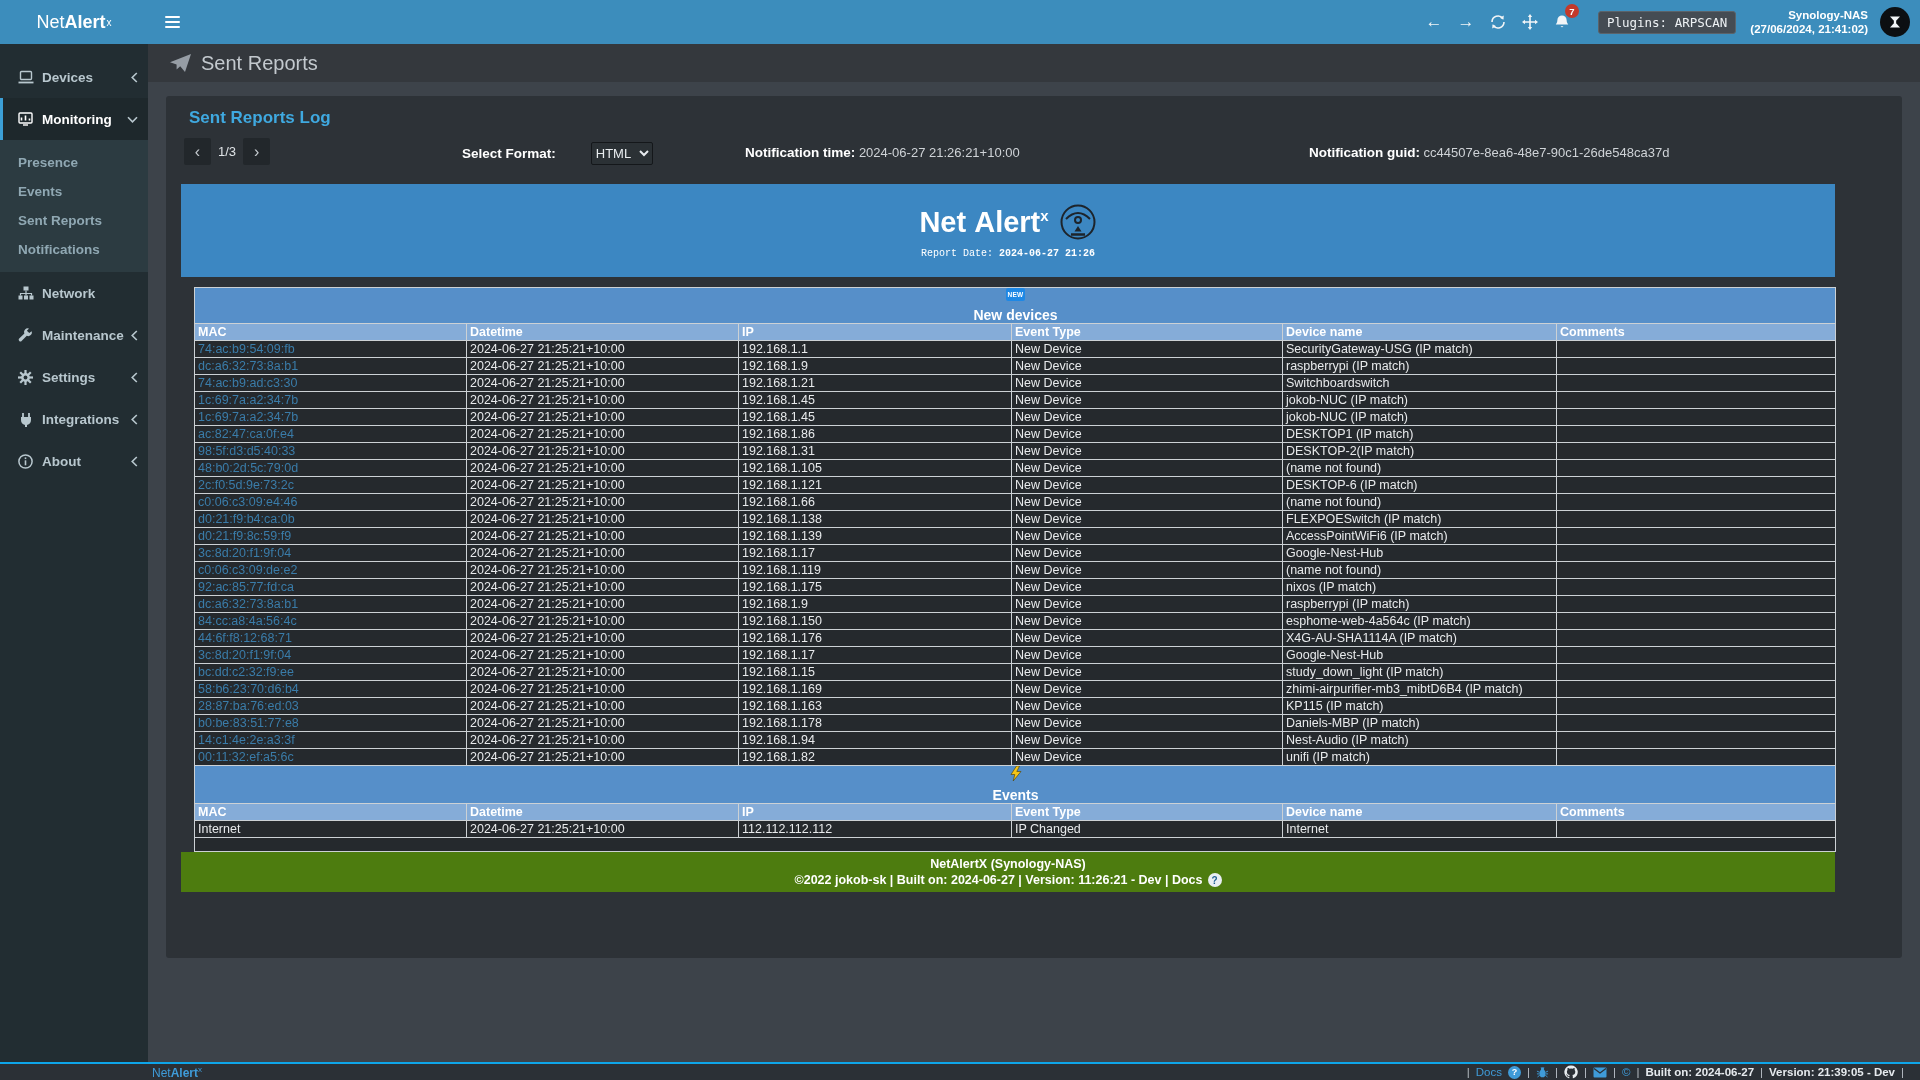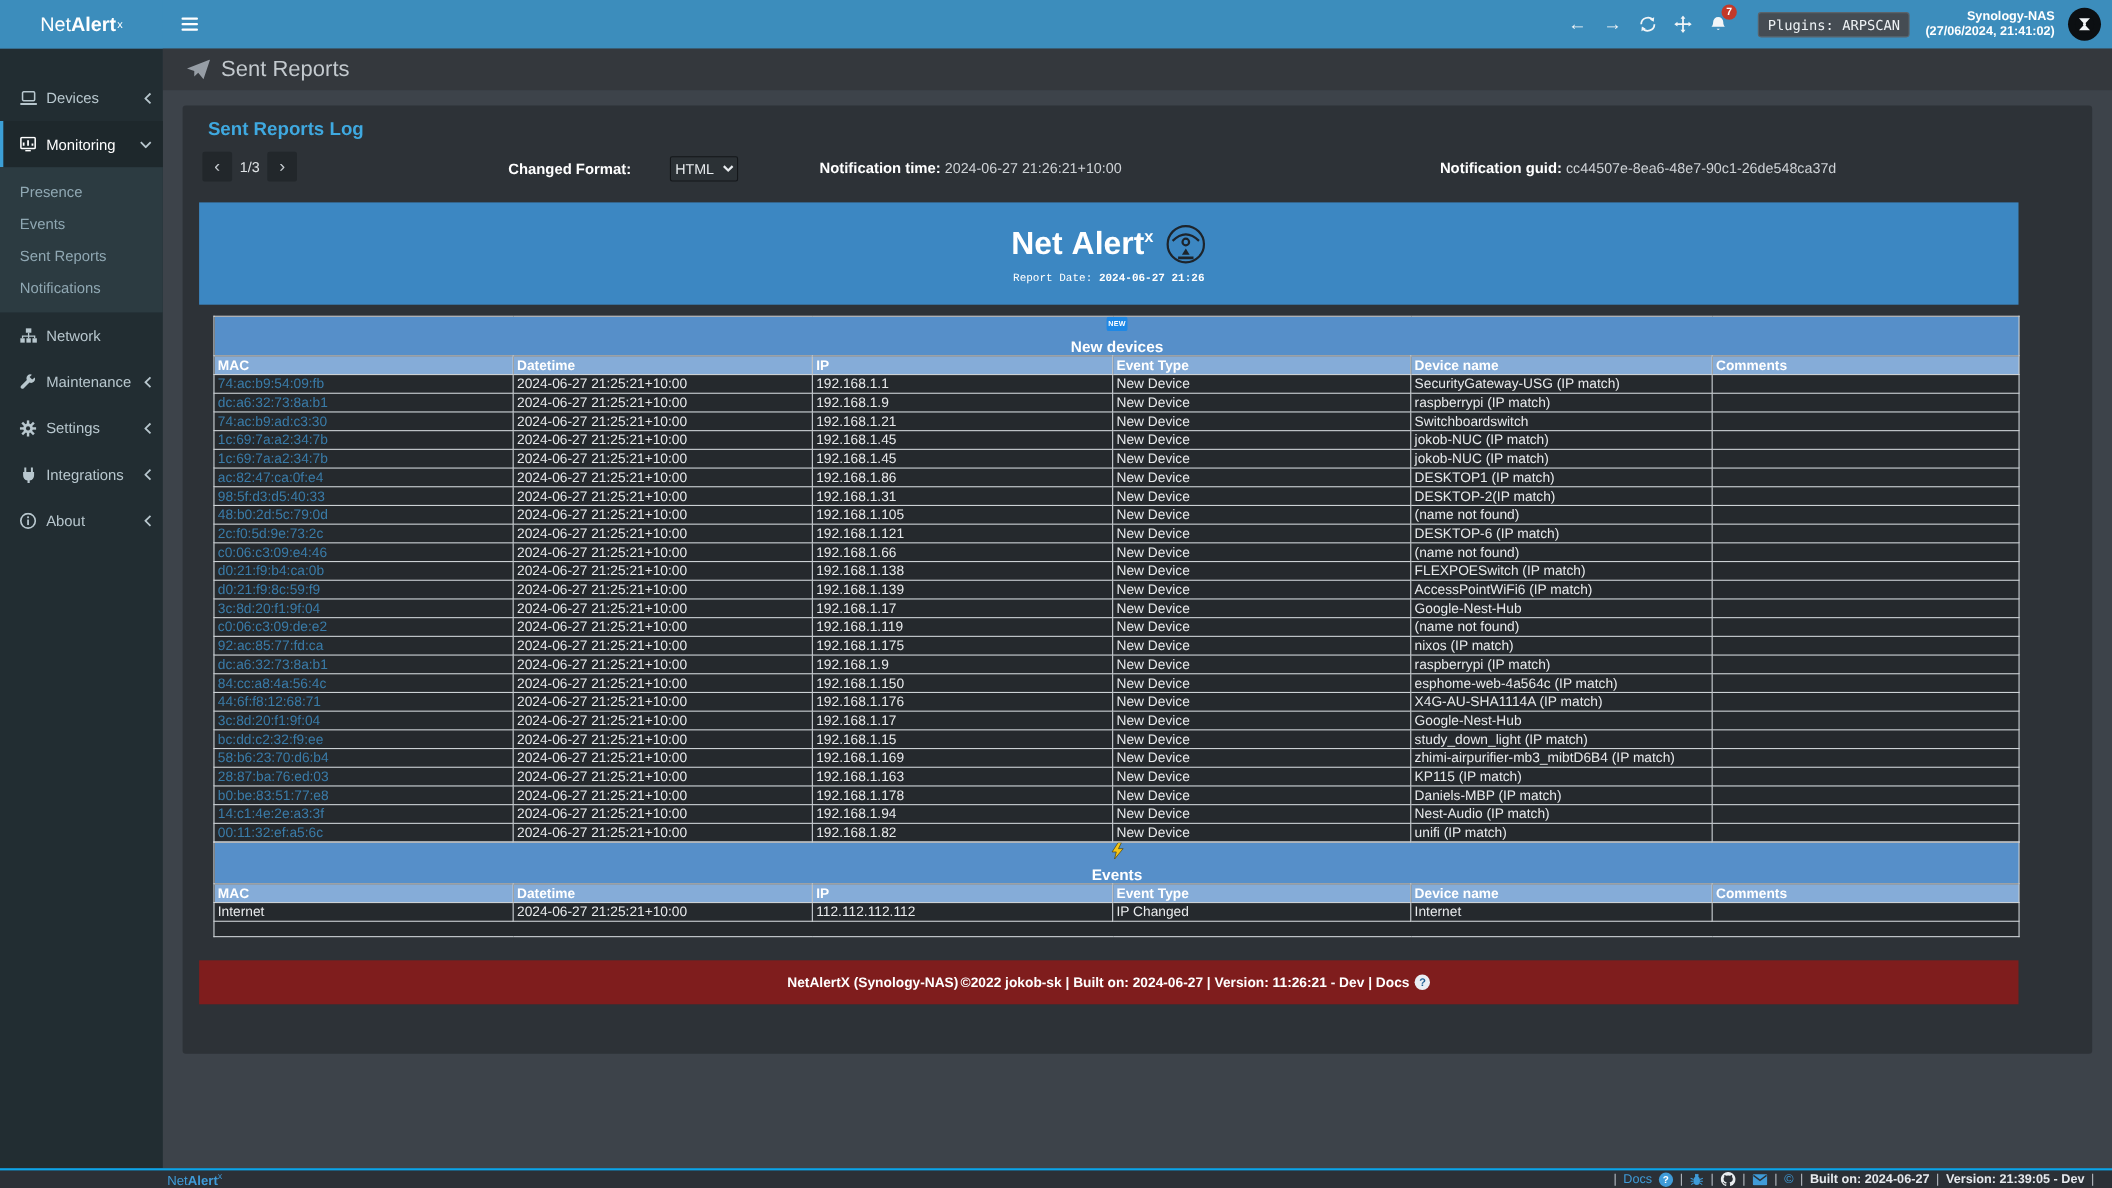--- a/index.html
+++ b/index.html
@@ -21,21 +21,21 @@
   .bell-wrap { position:relative; margin-right:20px; }
   .badge { position:absolute; top:4px; right:-1px; min-width:14px; height:14px; border-radius:8px; background:#c3392a;
            color:#fff; font-size:9.5px; font-weight:bold; display:flex; align-items:center; justify-content:center; padding:0 3px; }
   .plugins-pill { background:#454c53; border:1px solid #5b636a; border-radius:3px; color:#eef2f5;
                   font-family:"DejaVu Sans Mono", monospace; font-size:12.5px; padding:3px 8px; margin-right:14px; cursor:pointer; white-space:nowrap; }
   .host-block { text-align:right; color:#fff; font-size:11.5px; font-weight:bold; line-height:14px; margin-right:12px; white-space:nowrap; }
   .avatar { width:30px; height:30px; border-radius:50%; background:#0c0f12; display:flex; align-items:center; justify-content:center; cursor:pointer; }
 
   
   .sidebar { position:absolute; top:44px; left:0; width:148px; bottom:18px; background:#222d32; z-index:20; }
-  .menu { padding-top:24px; }
+  .menu { padding-top:12px;font-weight:bold; }
   .menu-item { height:42px; display:flex; align-items:center; padding:0 10px 0 14px; color:#b8c7ce; font-size:13.5px; cursor:pointer; border-left:3px solid transparent; }
   .menu-item .mi-ico { width:17px; margin-right:8px; display:flex; justify-content:center; color:#b8c7ce; }
   .menu-item .chev { margin-left:auto; display:flex; color:#b8c7ce; }
   .menu-item.active { background:#1e282c; border-left:3px solid #3c9fd6; color:#fff; }
   .menu-item.active .mi-ico { color:#fff; }
   .submenu { background:#2c3b41; padding:8px 0; }
   .submenu-item { height:29px; display:flex; align-items:center; padding-left:18px; color:#90a8b3; font-size:13.5px; cursor:pointer; }
 
   
   .content { position:absolute; top:44px; left:148px; right:0; bottom:18px; background:#3d434a; overflow:hidden; }
@@ -73,21 +73,21 @@
   table.rep td, table.rep th { border:1px solid #ccd1d5; font-size:12.5px; padding:0 3px; height:17px; overflow:hidden; white-space:nowrap; }
   tr.section td { background:#568fc9; color:#fff; font-weight:bold; font-size:14px; height:21px; padding-left:4px; }
   tr.cols th { background:#85acd8; color:#fff; text-align:left; font-weight:bold; }
   tr.data td { background:#25292d; color:#e8eaec; }
   tr.data a.mac { color:#3a7ca9; text-decoration:none; cursor:pointer; }
   tr.empty td { background:#25292d; height:14px; }
   .sec-flex { display:flex; align-items:center; gap:6px;flex-direction:column; }
   .new-badge { display:inline-block; background:#1e88e5; color:#fff; font-size:6.5px; font-weight:bold; line-height:7px;
                padding:3px 2px; border-radius:2px; letter-spacing:.2px; }
 
-  .r-footer { margin-top:21px; background:#7f1d1d; height:40px; display:flex; flex-direction:row; align-items:center; justify-content:center; gap:2px; }
+  .r-footer { margin-top:0; background:#4d7c0f; height:40px; display:flex; flex-direction:column; align-items:center; justify-content:center; gap:2px; }
   .r-footer .l1 { color:#fff; font-weight:bold; font-size:12.5px; }
   .r-footer .l2 { color:#fff; font-weight:bold; font-size:12.5px; display:flex; align-items:center; gap:5px; }
   .help-circ { width:14px; height:14px; border-radius:50%; background:#e9eef3; color:#1f5f93; font-size:10px; font-weight:bold;
                display:inline-flex; align-items:center; justify-content:center; }
 
   
   .main-footer { position:absolute; left:0; bottom:0; width:1920px; height:18px; background:#2b3036; border-top:2px solid #0ea5e9;
                  display:flex; align-items:center; font-size:11.5px; z-index:40;margin-top:32px; }
   .mf-brand { margin-left:152px; color:#3f9bd8; font-size:12px; cursor:pointer; }
   .mf-brand b { font-weight:bold; }
@@ -296,21 +296,21 @@
   <section class="box">
     <h3 class="box-title">Sent Reports Log</h3>
 
     <div class="controls">
       <div class="pager">
         <div class="pg-btn">‹</div>
         <span class="pg-label">1/3</span>
         <div class="pg-btn">›</div>
       </div>
       <div class="fmt">
-        <span class="fmt-label">Changed Format:</span>
+        <span class="fmt-label">Select Format:</span>
         <select><option>HTML</option></select>
       </div>
       <div class="ntime"><b>Notification time:</b> <span>2024-06-27 21:26:21+10:00</span></div>
       <div class="nguid"><b>Notification guid:</b> <span>cc44507e-8ea6-48e7-90c1-26de548ca37d</span></div>
     </div>
 
     <div class="report">
       <div class="r-header">
         <div class="r-title">
           <span>Net</span>&nbsp;<span style="font-weight:bold">Alert</span><sup>x</sup>

